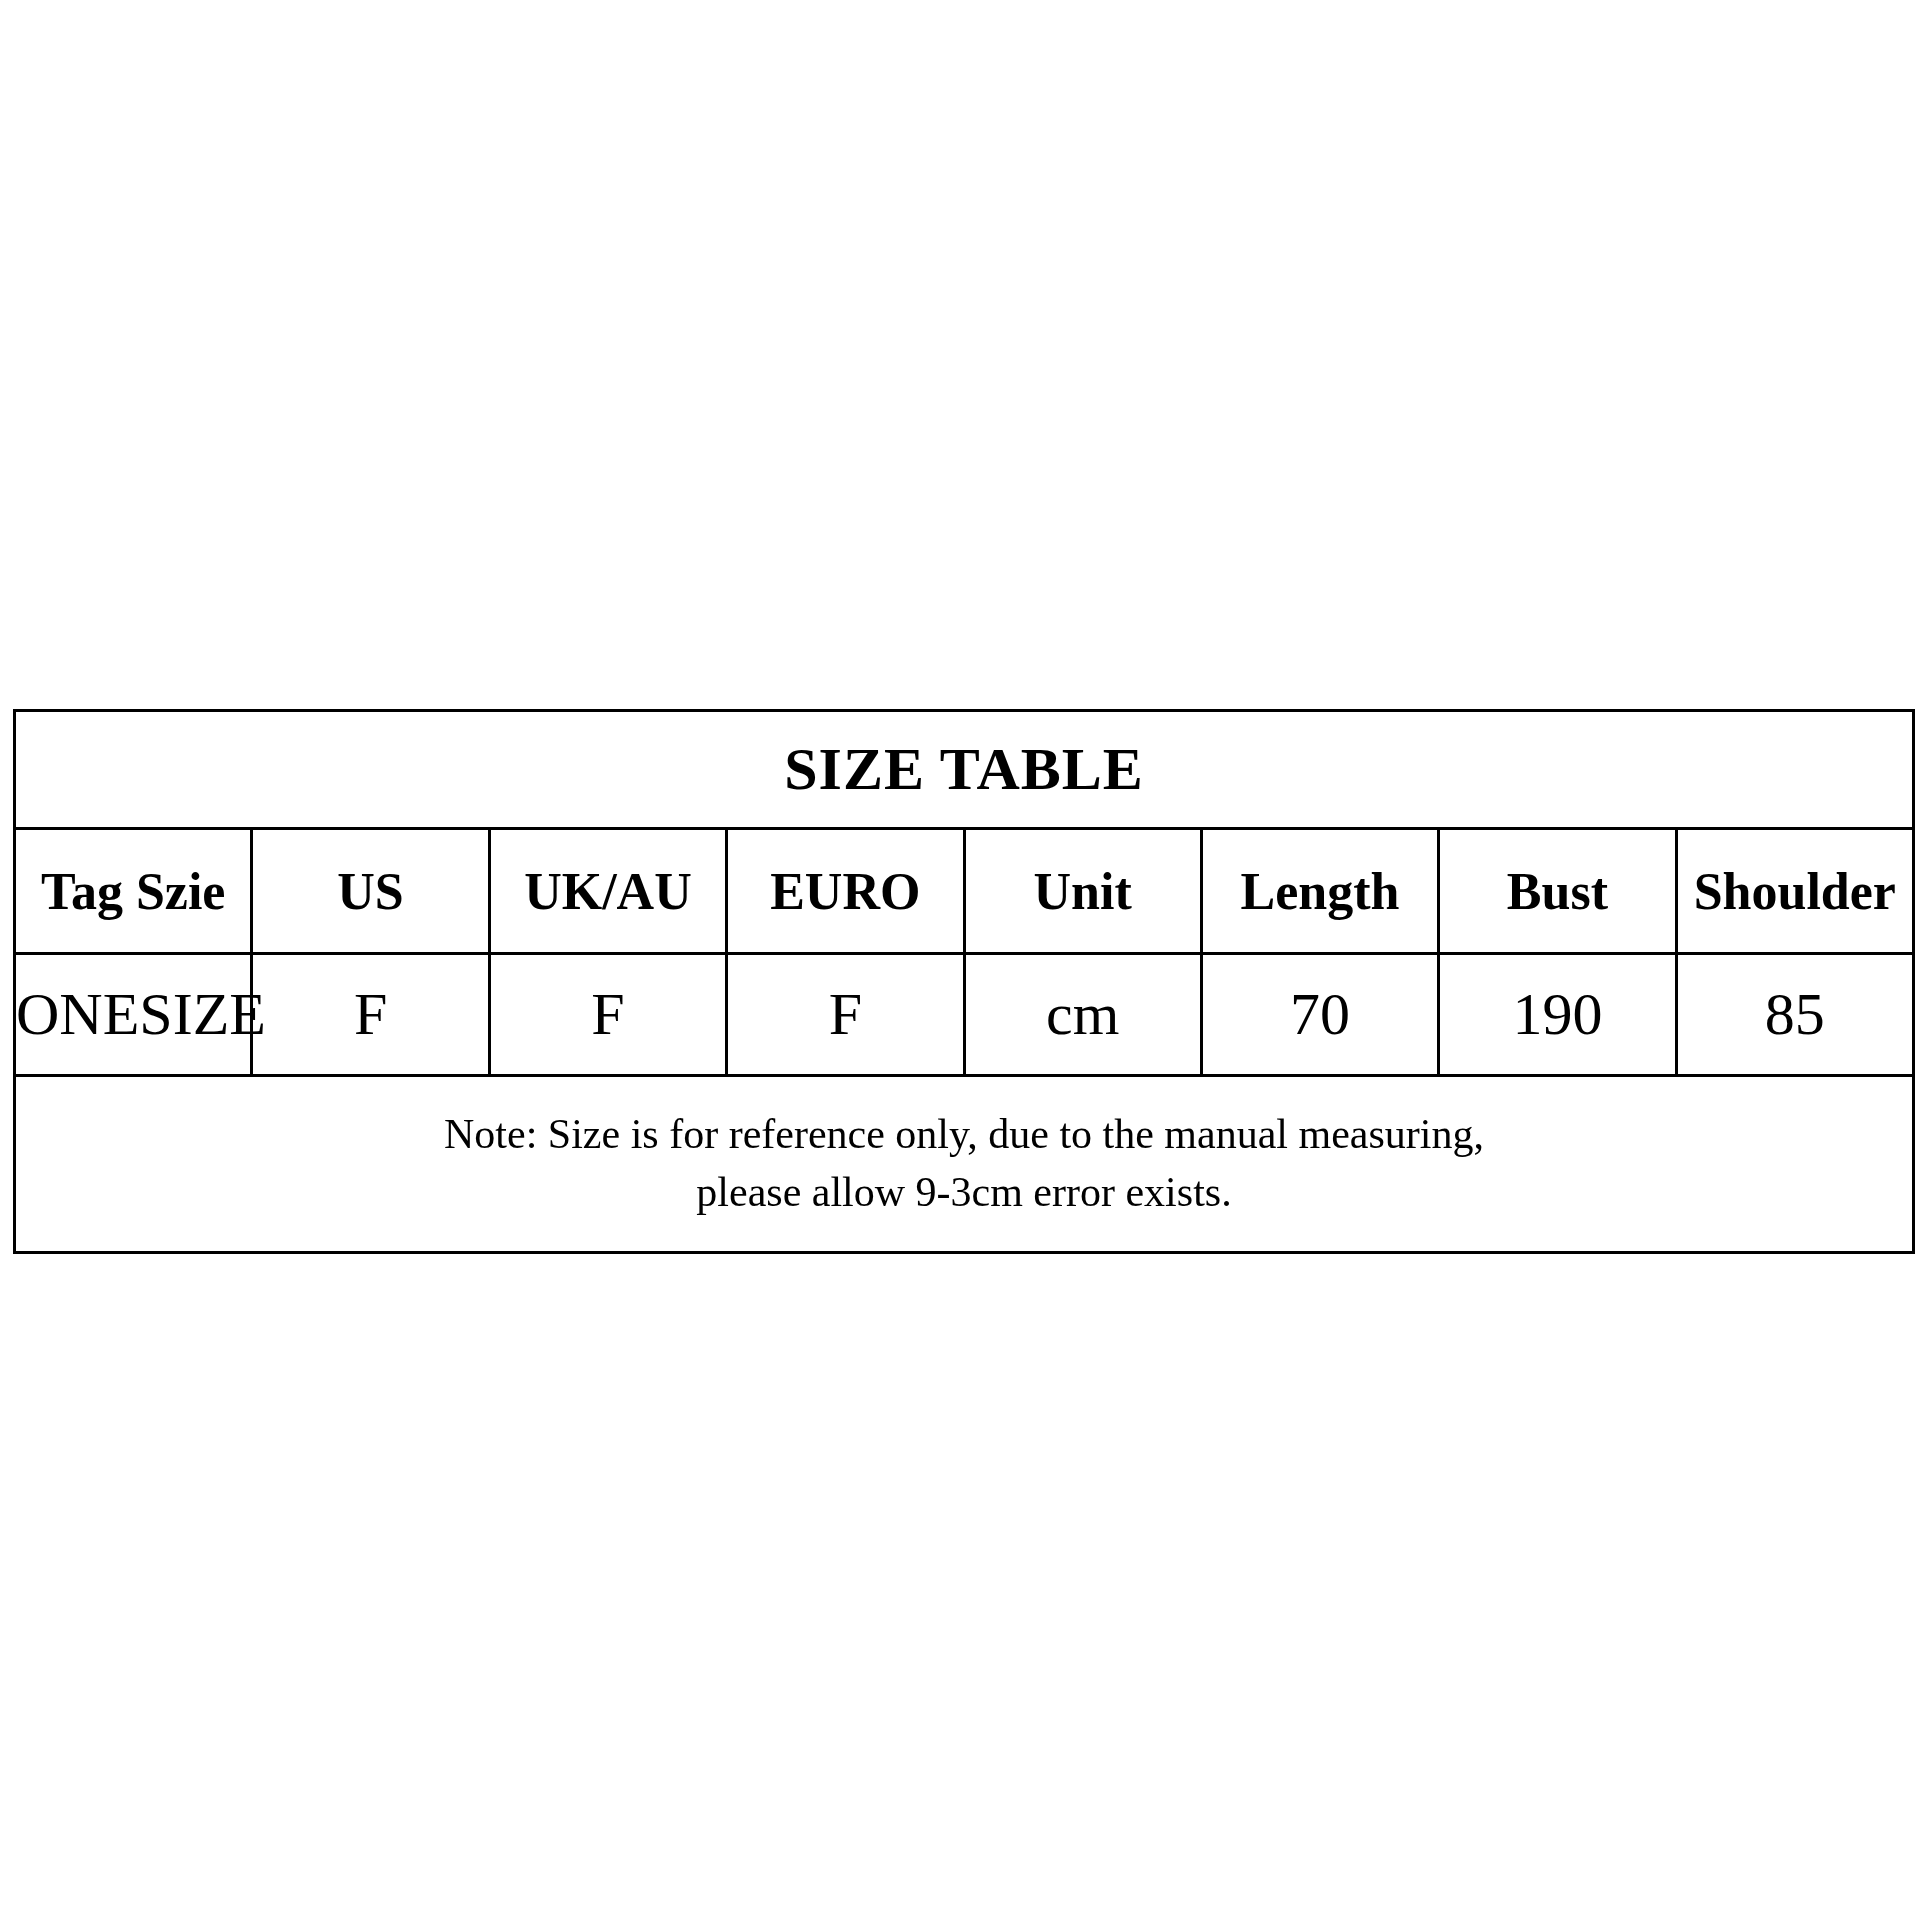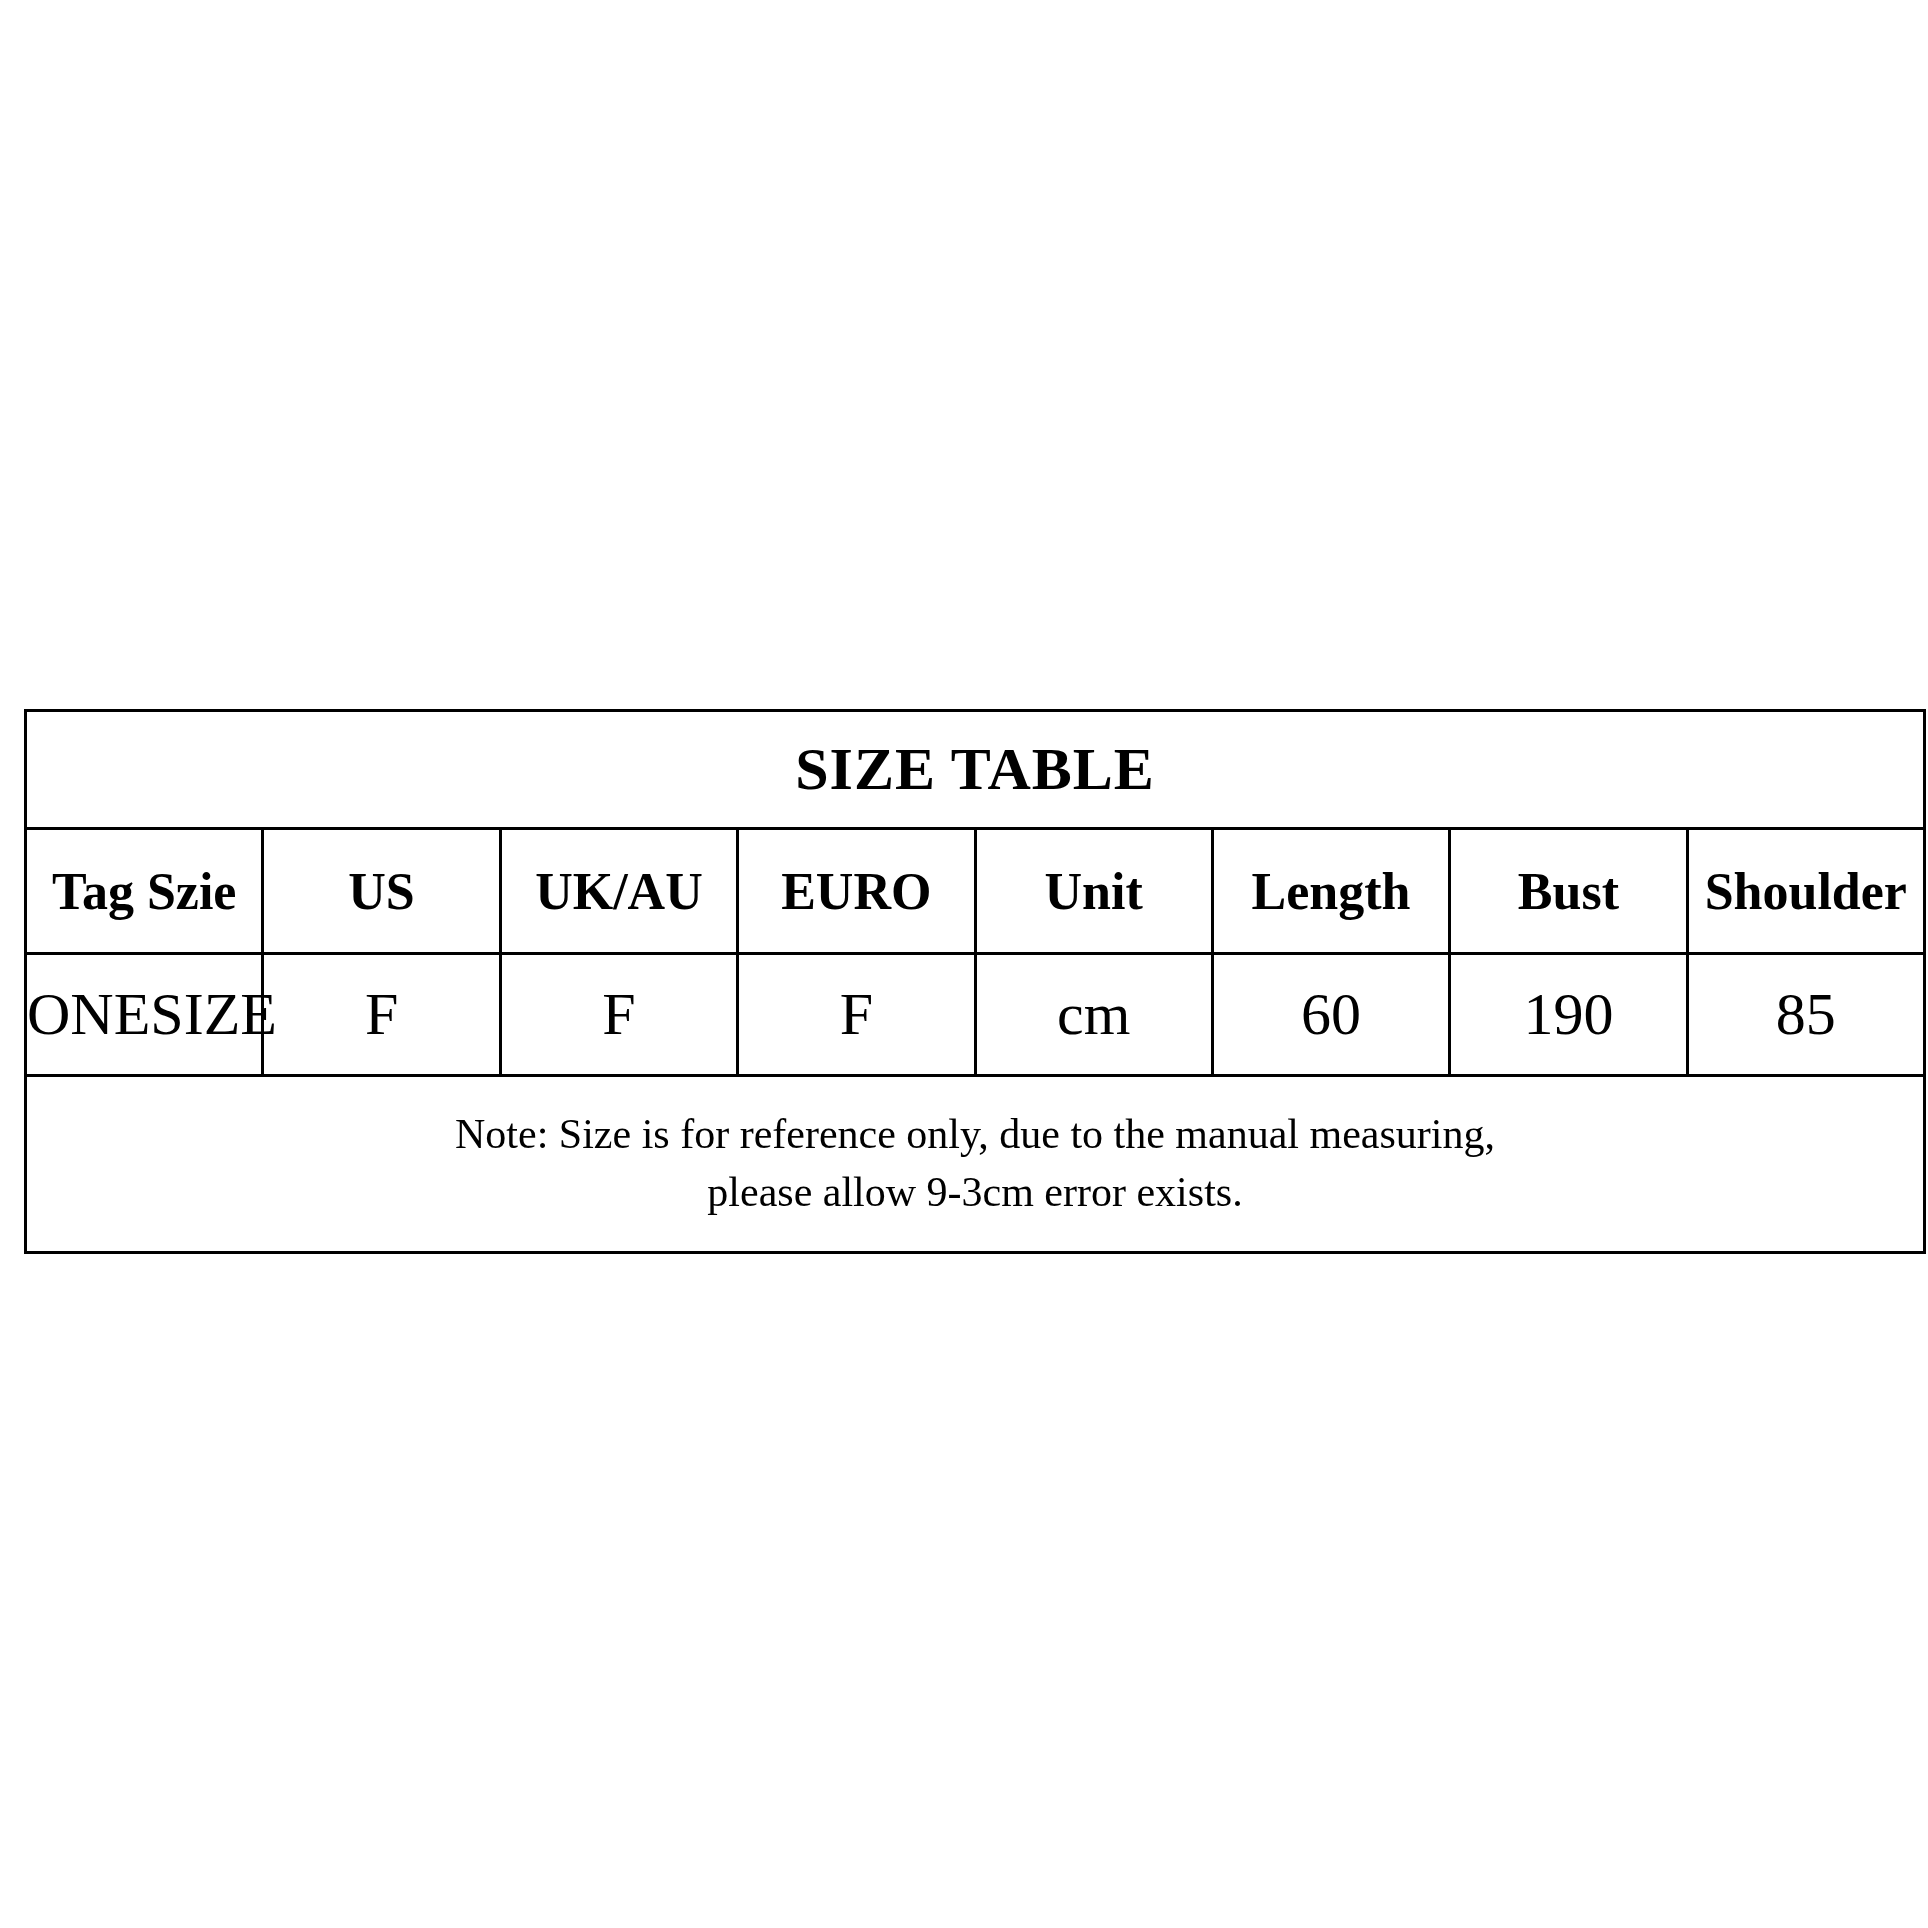--- a/index.html
+++ b/index.html
@@ -20,21 +20,21 @@
     position: absolute;
     left: 0;
     top: 0;
     width: 1928px;
     height: 1928px;
     background: #ffffff;
   }
 
   .table-wrap {
     position: absolute;
-    left: 24px;
+    left: 13px;
     top: 709px;
     width: 1902px;
   }
 
   table.size-table {
     border-collapse: collapse;
     table-layout: fixed;
     width: 1902px;
     background: #ffffff;
   }
@@ -97,21 +97,21 @@
           <td class="header-cell" style="width:283px">Length</td>
           <td class="header-cell" style="width:244px">Bust</td>
           <td class="header-cell" style="width:256px">Shoulder</td>
         </tr>
         <tr>
           <td class="data-cell">ONESIZE</td>
           <td class="data-cell">F</td>
           <td class="data-cell">F</td>
           <td class="data-cell">F</td>
           <td class="data-cell">cm</td>
-          <td class="data-cell">60</td>
+          <td class="data-cell">70</td>
           <td class="data-cell">190</td>
           <td class="data-cell">85</td>
         </tr>
         <tr>
           <td class="note-cell" colspan="8">
             <span class="note-line">Note: Size is for reference only, due to the manual measuring,</span>
             <span class="note-line">please allow 9-3cm error exists.</span>
           </td>
         </tr>
       </tbody>

